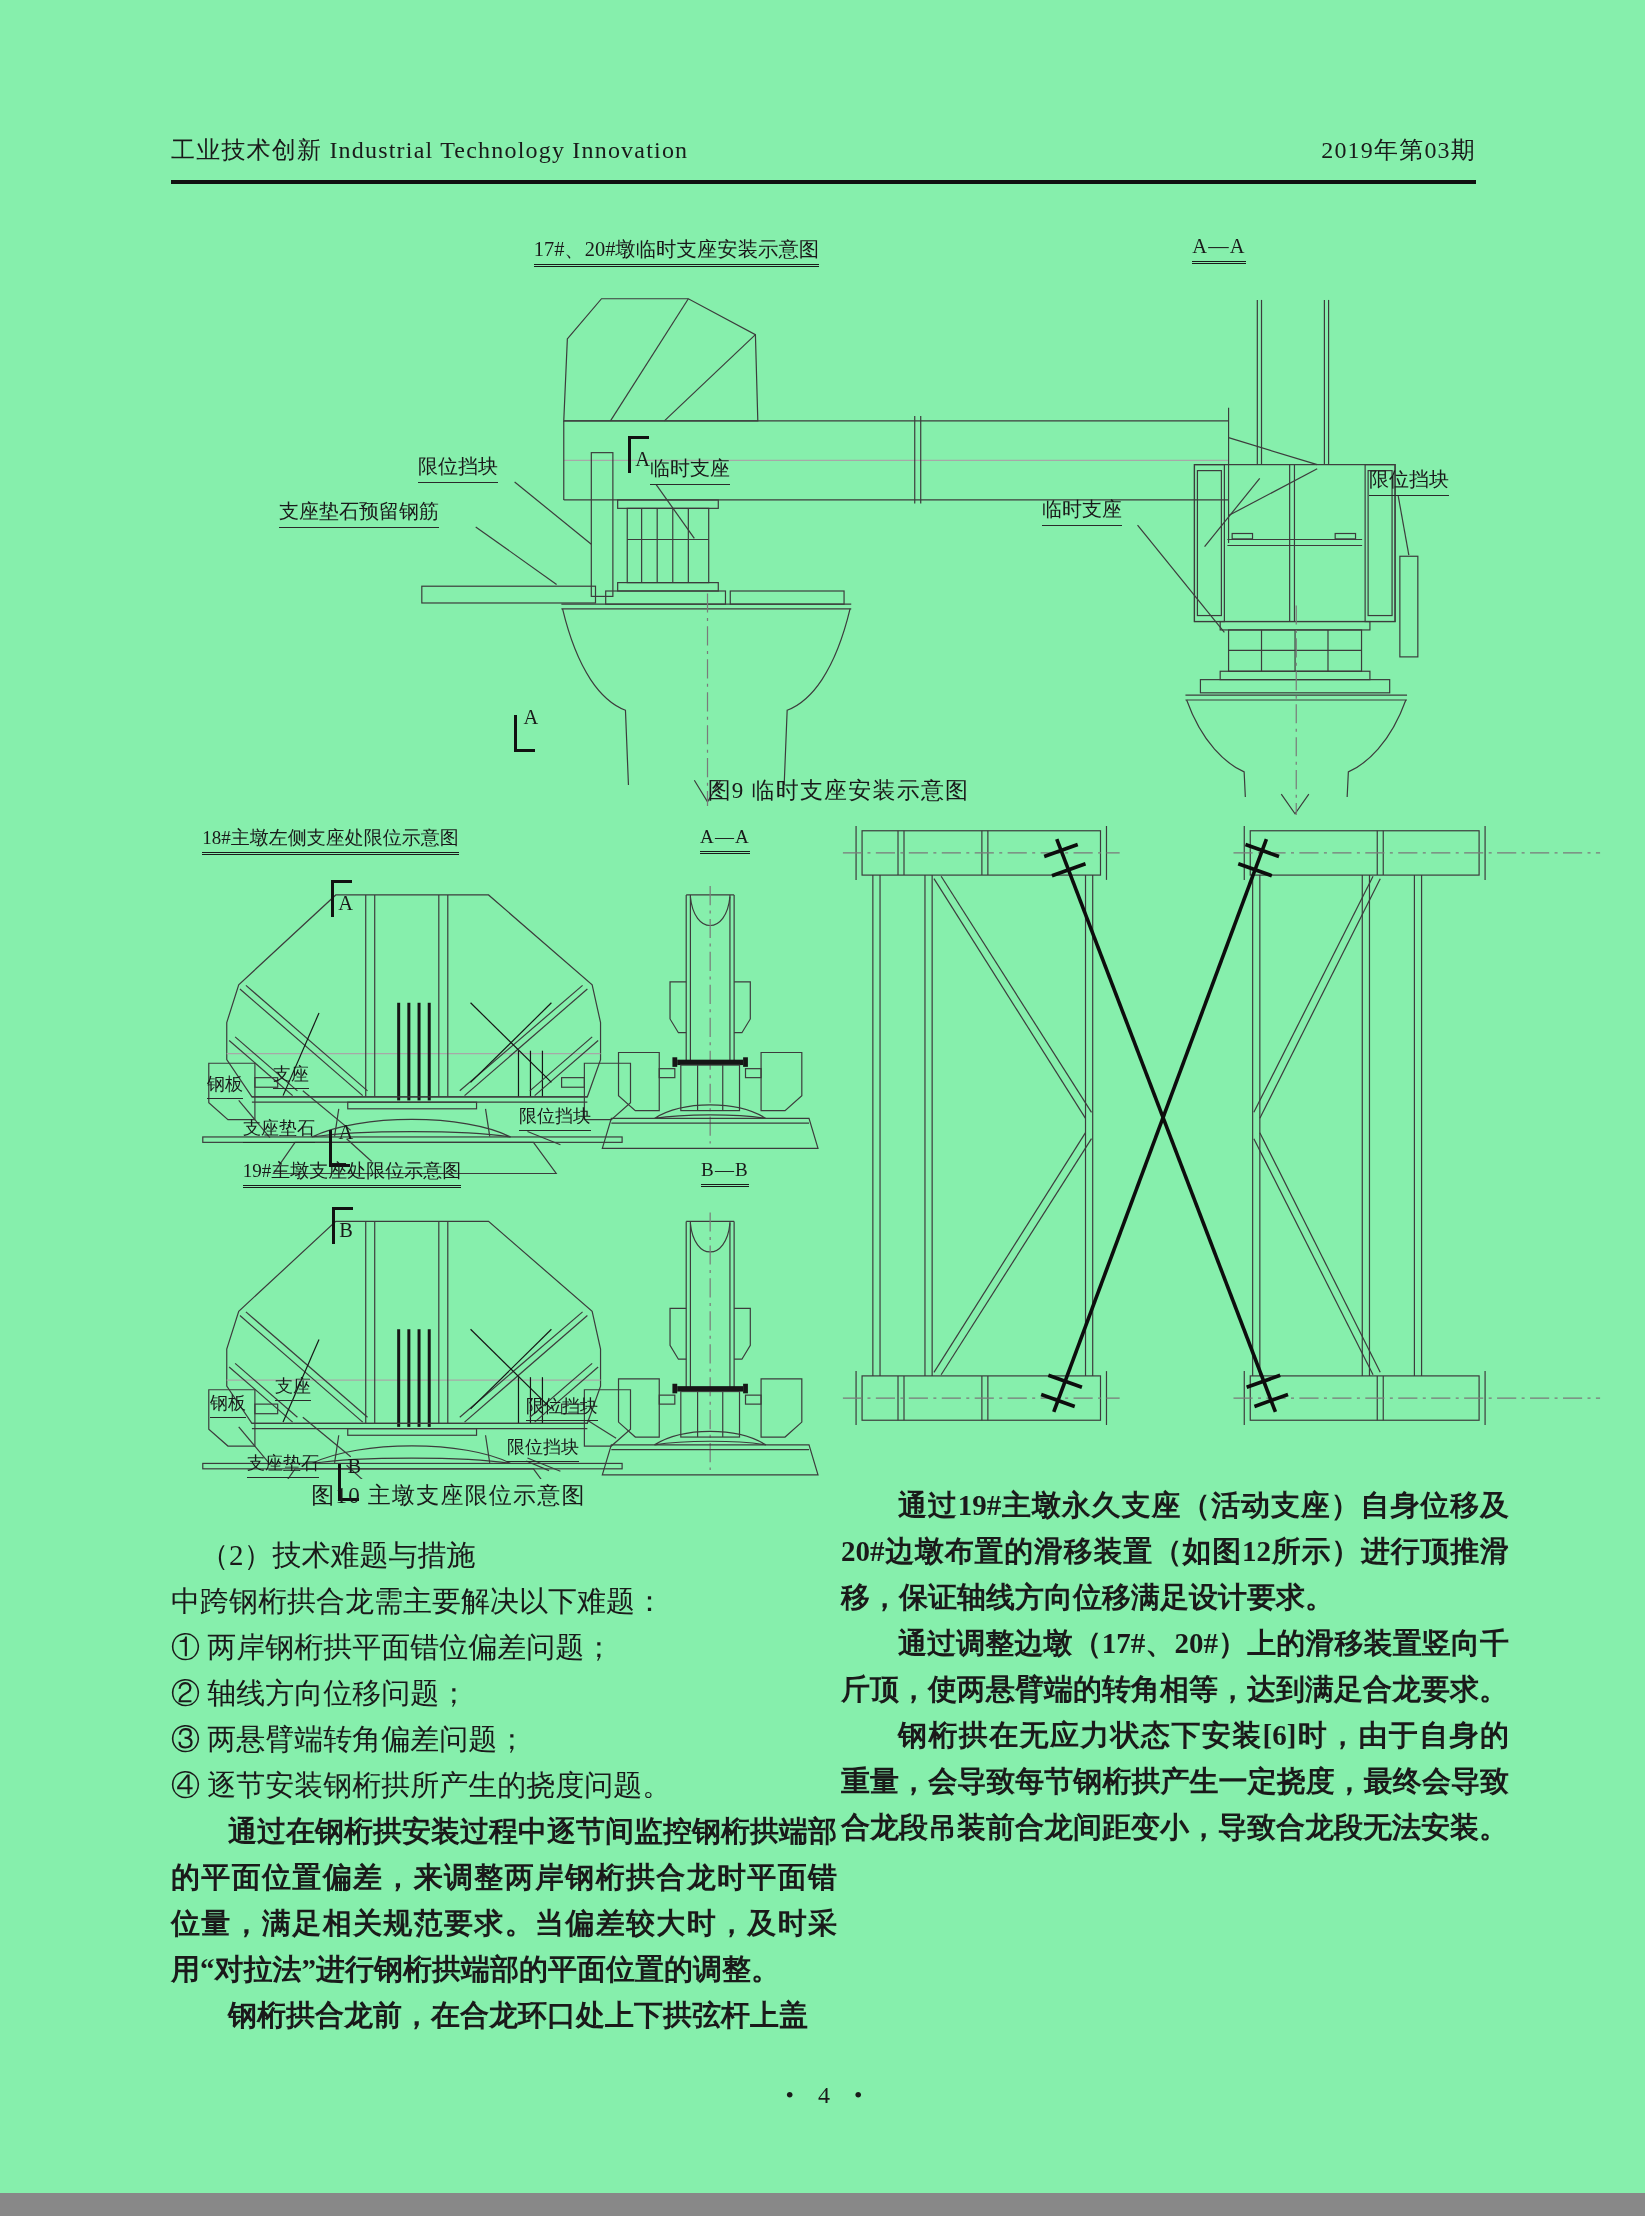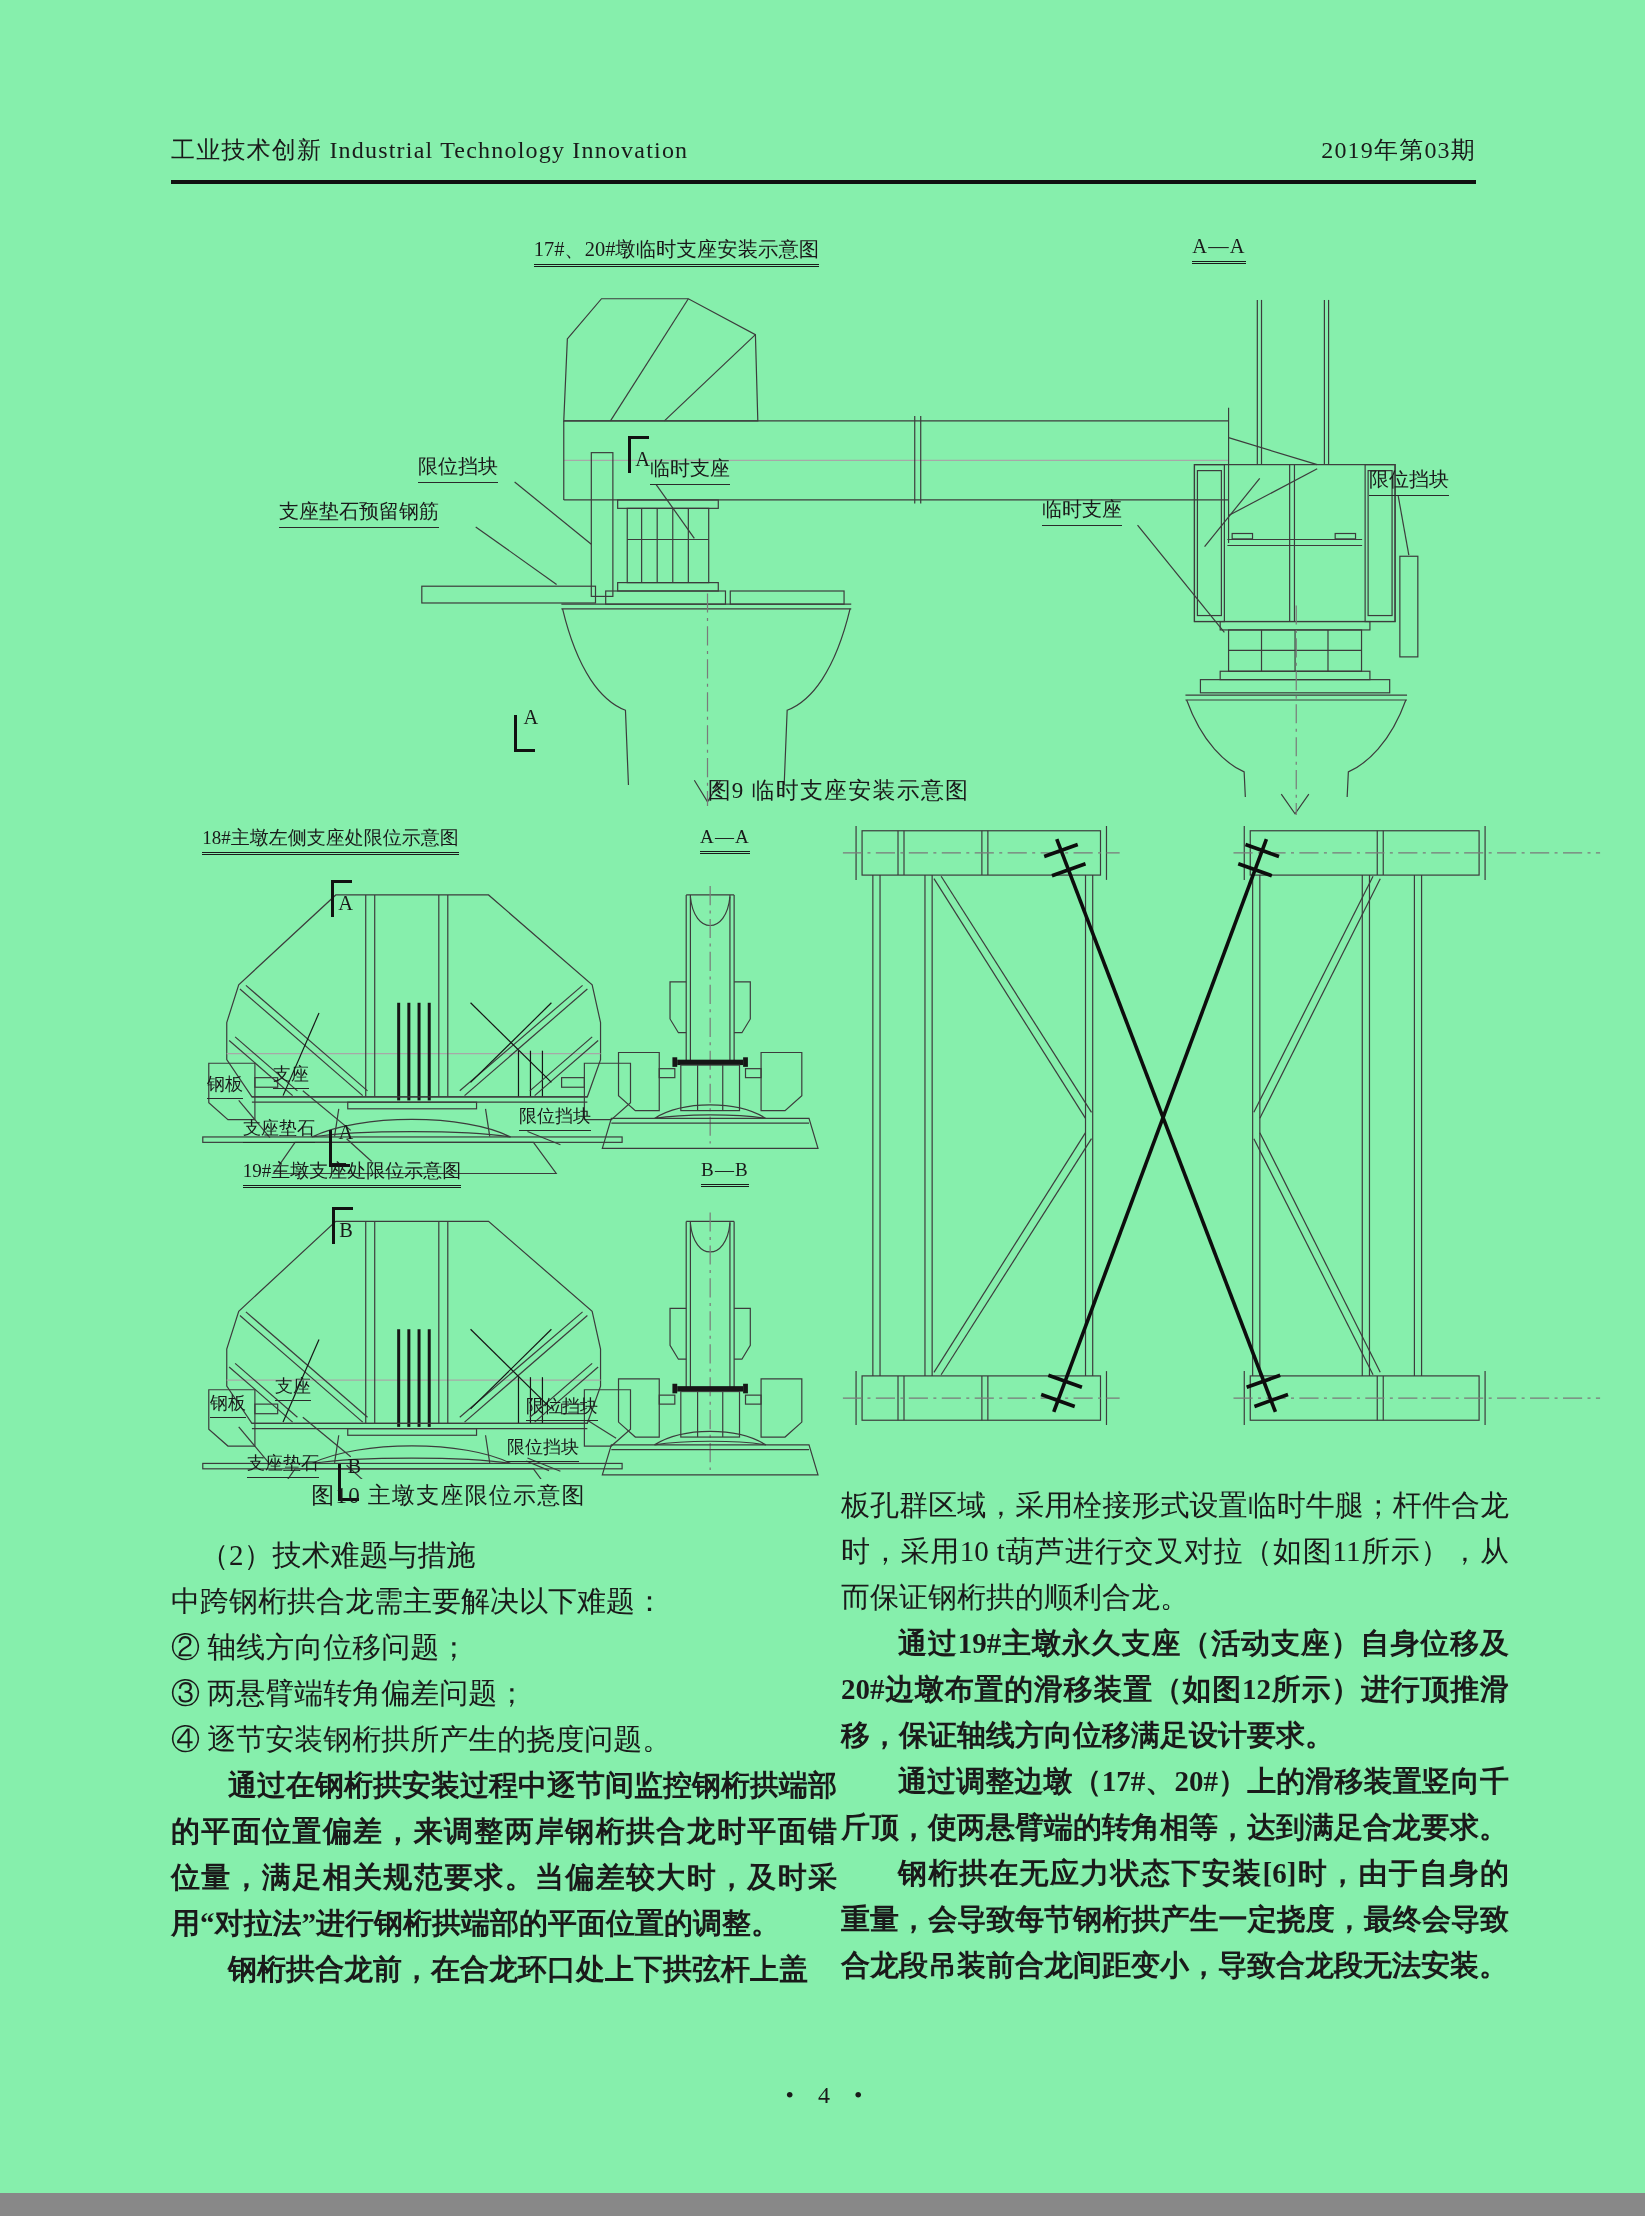--- a/index.html
+++ b/index.html
@@ -321,29 +321,29 @@
     <line class="cable" x1="682" y1="967" x2="738" y2="947"></line>
     <line class="cable" x1="680" y1="61" x2="736" y2="81"></line>
     <line class="cable" x1="668" y1="93" x2="724" y2="113"></line>
     <line class="cable" x1="339" y1="979" x2="395" y2="999"></line>
     <line class="cable" x1="351" y1="947" x2="407" y2="967"></line>
   </svg>
 
   <div class="abs bodytext" style="left:171px;top:1532px;width:666px;">
     <p class="ind1">（2）技术难题与措施</p>
     <p>中跨钢桁拱合龙需主要解决以下难题：</p>
+    <p>① 两岸钢桁拱平面错位偏差问题；</p>
     <p>② 轴线方向位移问题；</p>
     <p>③ 两悬臂端转角偏差问题；</p>
     <p>④ 逐节安装钢桁拱所产生的挠度问题。</p>
     <p class="ind2">通过在钢桁拱安装过程中逐节间监控钢桁拱端部的平面位置偏差，来调整两岸钢桁拱合龙时平面错位量，满足相关规范要求。当偏差较大时，及时采用“对拉法”进行钢桁拱端部的平面位置的调整。</p>
     <p class="ind2">钢桁拱合龙前，在合龙环口处上下拱弦杆上盖</p>
   </div>
 
   <div class="abs bodytext" style="left:841px;top:1482px;width:668px;">
-    <p>板孔群区域，采用栓接形式设置临时牛腿；杆件合龙时，采用10 t葫芦进行交叉对拉（如图11所示），从而保证钢桁拱的顺利合龙。</p>
     <p class="ind2">通过19#主墩永久支座（活动支座）自身位移及20#边墩布置的滑移装置（如图12所示）进行顶推滑移，保证轴线方向位移满足设计要求。</p>
     <p class="ind2">通过调整边墩（17#、20#）上的滑移装置竖向千斤顶，使两悬臂端的转角相等，达到满足合龙要求。</p>
     <p class="ind2">钢桁拱在无应力状态下安装[6]时，由于自身的重量，会导致每节钢桁拱产生一定挠度，最终会导致合龙段吊装前合龙间距变小，导致合龙段无法安装。</p>
   </div>
 
   <div class="abs footer" style="left:734px;top:2082px;width:180px;">• 4 •</div>
 
 </div>
 
 

